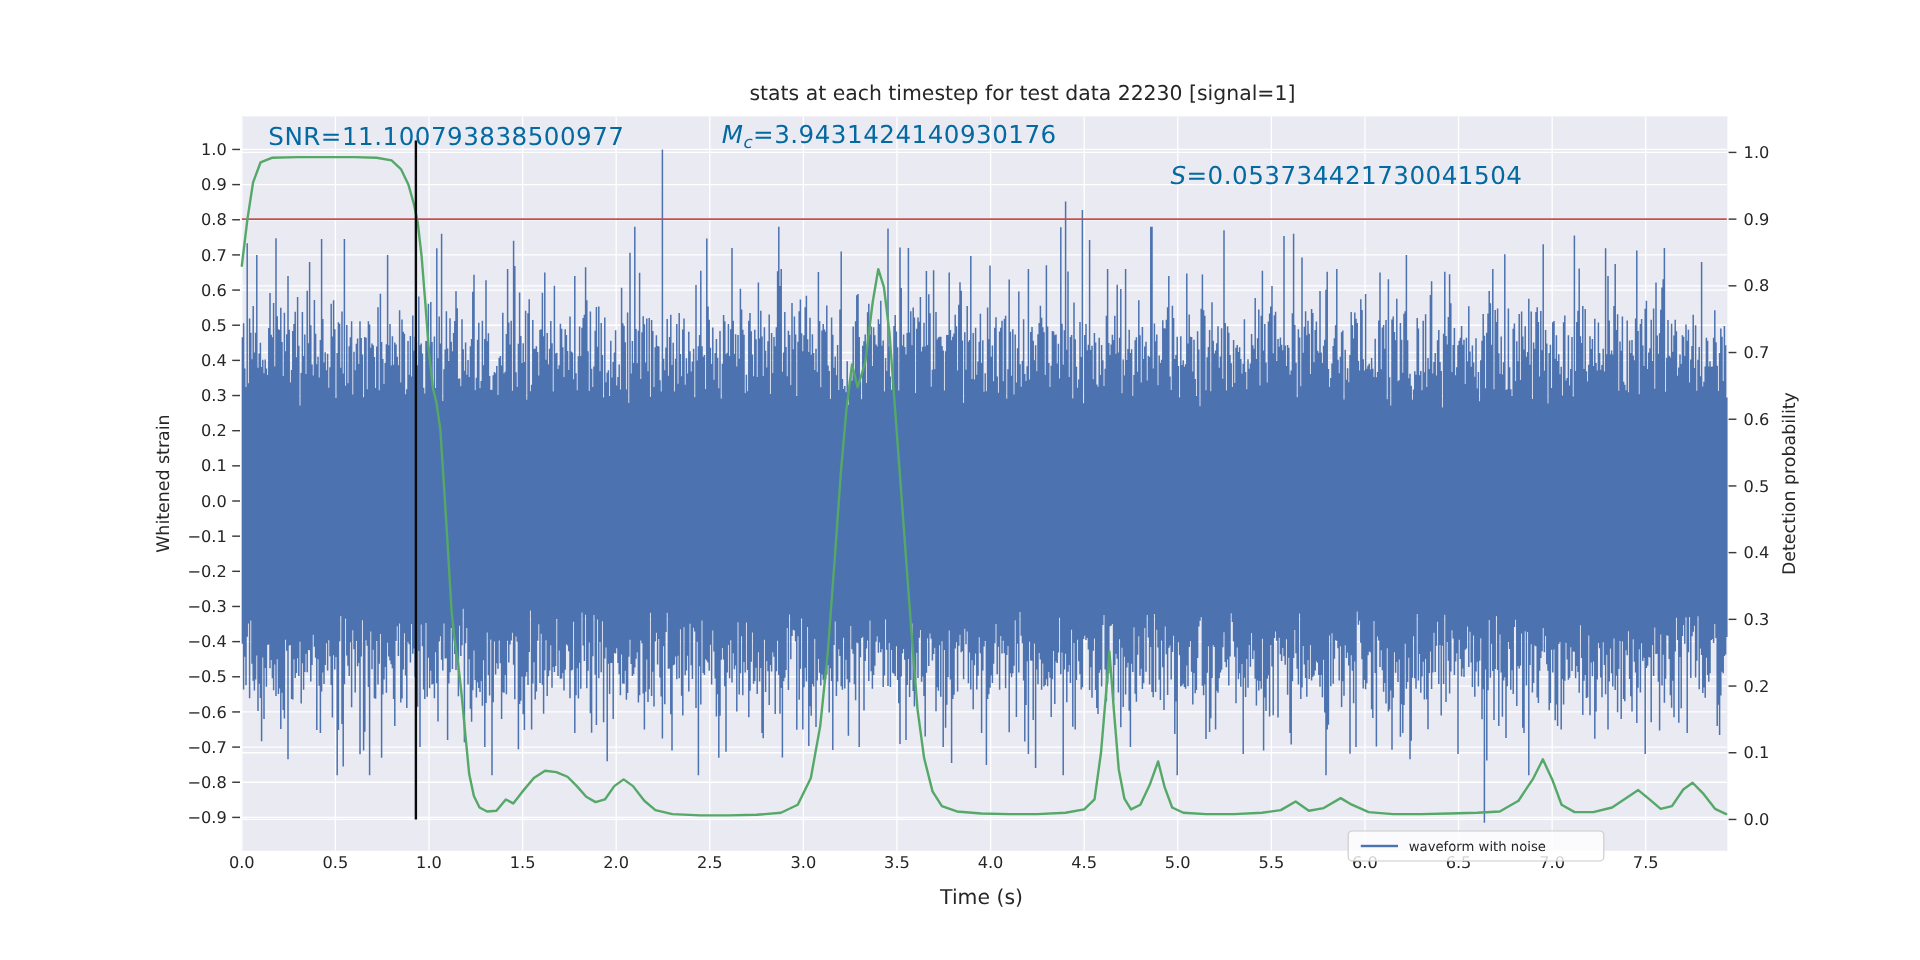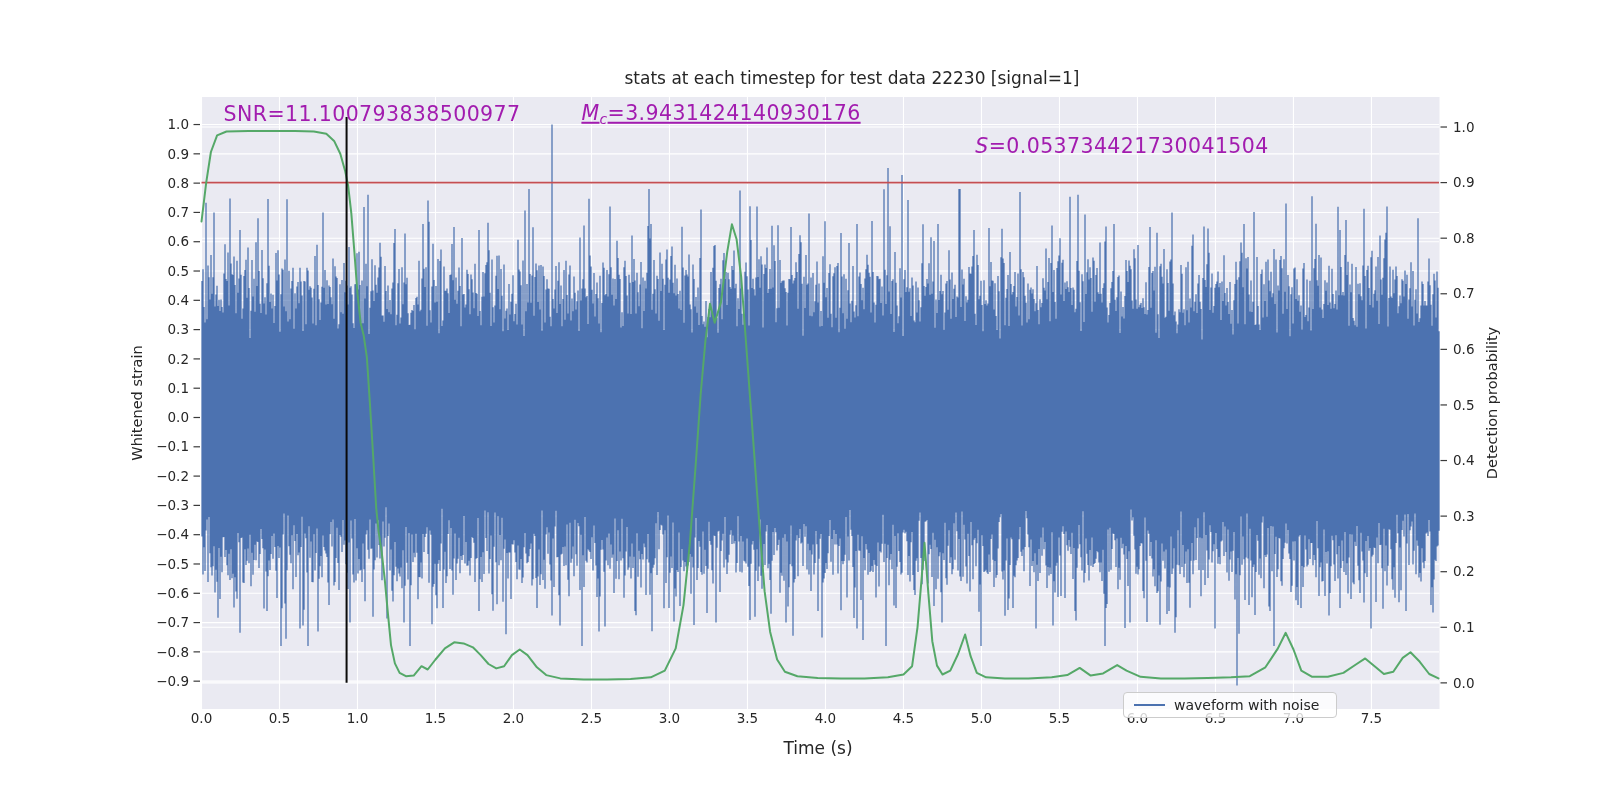--- a/index.html
+++ b/index.html
@@ -1,37 +1,37 @@
 <!DOCTYPE html>
 <html><head>
 <meta charset="utf-8">
 <style>
   html,body{margin:0;padding:0;background:#ffffff;font-family:"DejaVu Sans",sans-serif;}
   .fig{position:relative;width:1600px;height:800px;background:#ffffff;overflow:hidden;}
   .fig svg{position:absolute;left:0;top:0;}
   .title{position:absolute;left:816px;top:78px;transform:translate(-50%,-50%);
          font-size:17px;color:#262626;white-space:nowrap;margin-left:36px;}
   .ann{position:absolute;top:114px;transform:translate(-50%,-50%);font-size:20.5px;
-       color:#a21caf;white-space:nowrap;letter-spacing:0.4px;}
+       color:#0369a1;white-space:nowrap;letter-spacing:0.4px;}
   .ann-snr{left:372px;}
-  .ann-mc{left:721px;text-decoration:underline;}
+  .ann-mc{left:741px;}
   .ann-s{left:1122px;margin-top:32px;}
   .it{font-style:italic;}
   .ann sub{font-size:68%;font-style:italic;vertical-align:-0.32em;}
   .axlab{position:absolute;font-size:14.5px;color:#262626;white-space:nowrap;
          transform:translate(-50%,-50%) rotate(-90deg);}
   .axlab-left{left:137px;top:403px;}
   .axlab-right{left:1492px;top:403px;}
   .xlab{position:absolute;left:818px;top:748px;transform:translate(-50%,-50%);
         font-size:17px;color:#262626;white-space:nowrap;}
   .legend{position:absolute;left:1123px;top:692px;width:214px;height:26px;
           box-sizing:border-box;background:rgba(255,255,255,0.8);
           border:1px solid #cccccc;border-radius:4px;display:flex;align-items:center;}
   .legend .sw{width:31px;height:0;border-top:2.2px solid #4C72B0;margin-left:10px;flex:0 0 auto;}
-  .legend .lbl{margin-left:9px;font-size:14px;color:#262626;white-space:nowrap;}
+  .legend .lbl{margin-left:9px;font-size:11px;color:#262626;white-space:nowrap;}
 </style>
 </head>
 <body>
 
 <div class="fig">
 
   <svg id="chart" width="1600" height="800" viewBox="0 0 1600 800">
       <rect x="201" y="97" width="1238.5" height="612" fill="#EAEAF2"></rect>
       <g stroke="#FFFFFF" stroke-width="1.1">
         <line x1="201.5" x2="201.5" y1="97" y2="709"></line>

